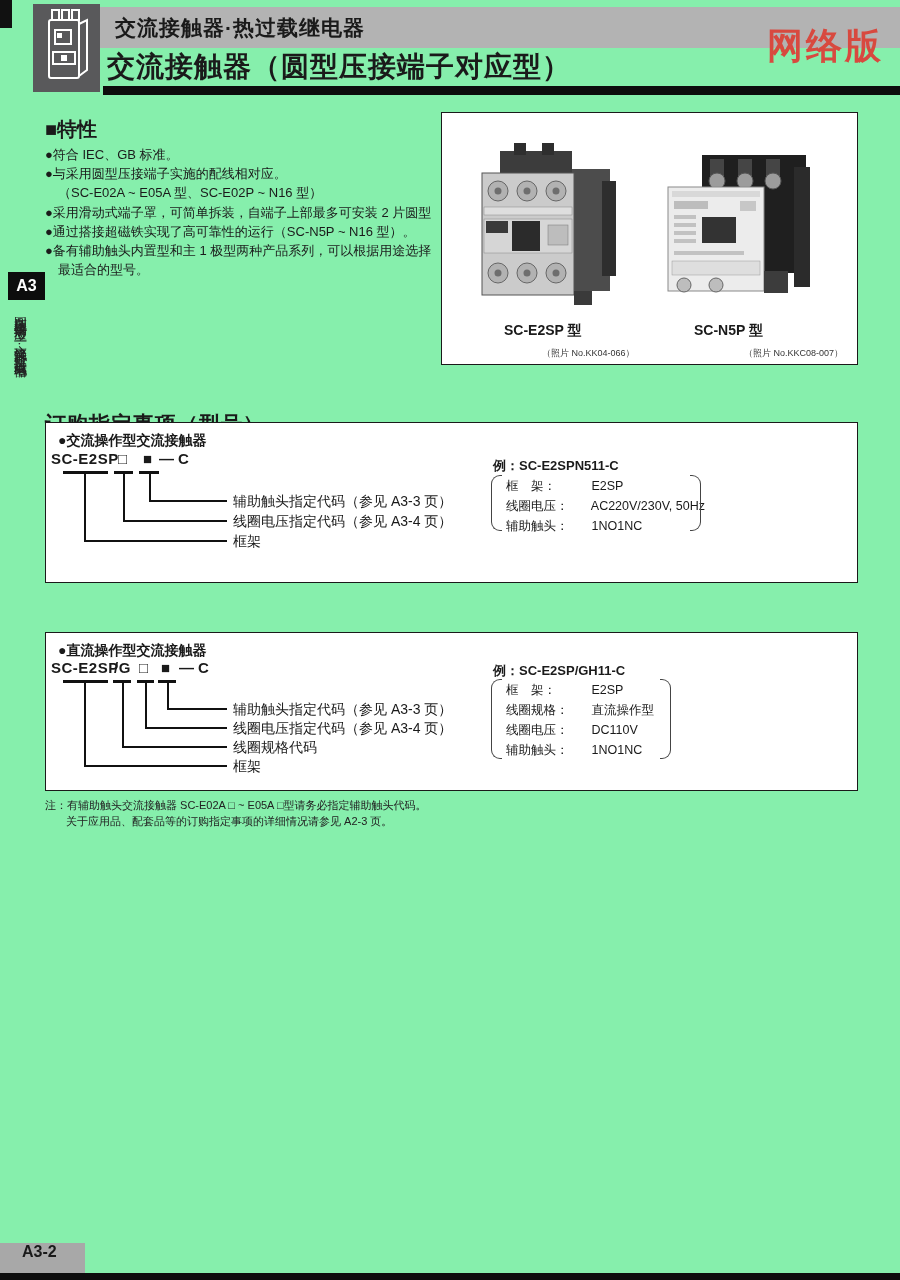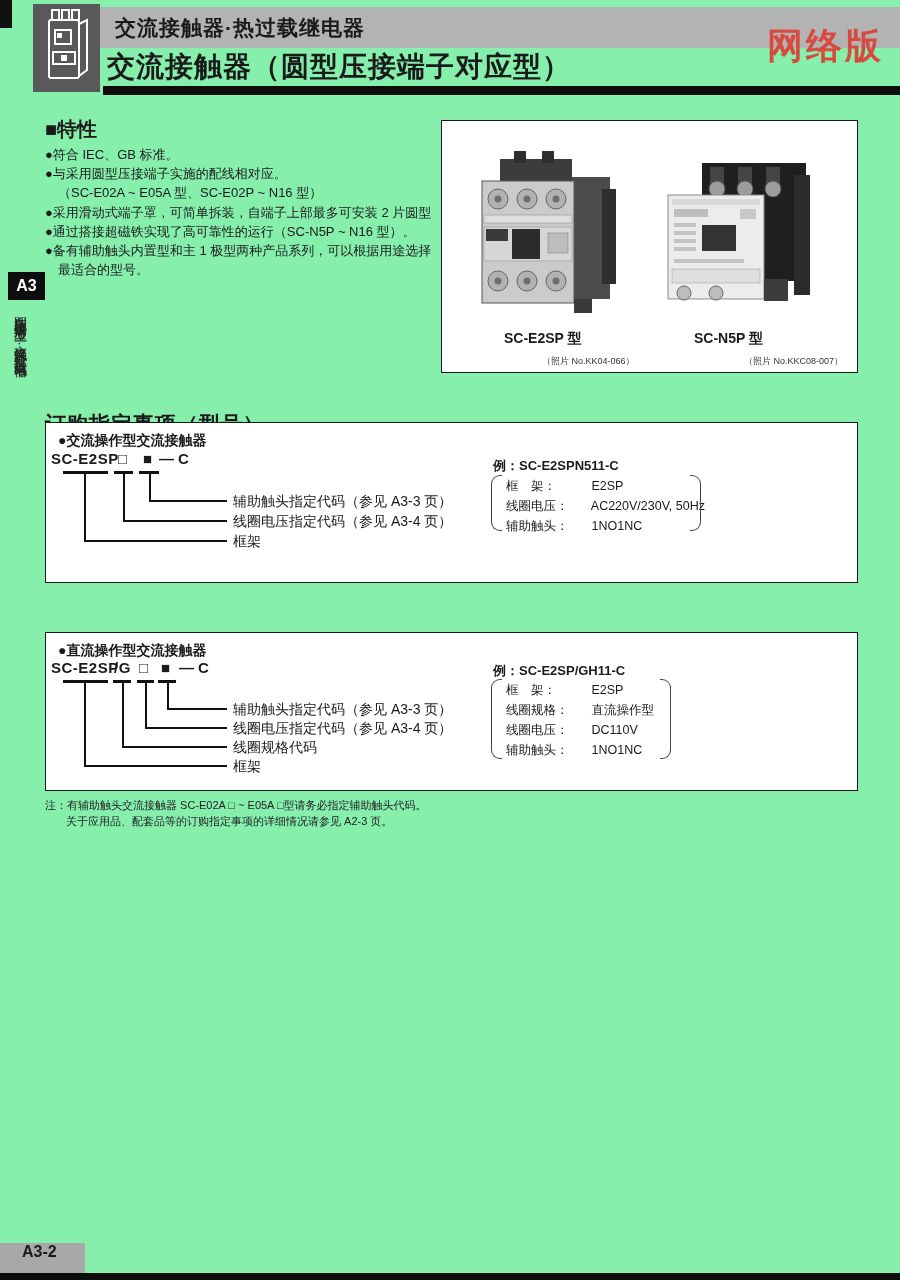--- a/index.html
+++ b/index.html
@@ -22,21 +22,21 @@
             color:#fff; font-weight:bold; font-size:16px; display:flex; align-items:center; justify-content:center; }
   .side-vertical { position:absolute; left:11px; top:306px; height:340px; writing-mode:vertical-rl;
                    font-size:13px; letter-spacing:1.5px; color:#222; }
 
   
   .feat-head { position:absolute; left:45px; top:116px; font-size:20px; font-weight:bold; }
   .feat-lines { position:absolute; left:45px; top:145px; width:390px; font-size:13px; line-height:19.2px; }
   .feat-lines .cont { padding-left:13px; }
 
   
-  .photo-box { position:absolute; left:441px; top:120px; width:417px; height:253px;
+  .photo-box { position:absolute; left:441px; top:112px; width:417px; height:253px;
                border:1.5px solid #1a1a1a; background:#fff; }
   .p-caption { position:absolute; font-size:14px; font-weight:bold; }
   .p-no { position:absolute; font-size:9px; color:#333; }
 
   
   .order-head { position:absolute; left:45px; top:386px; font-size:21px; font-weight:bold; letter-spacing:1px;margin-top:24px; }
   .obox { position:absolute; left:45px; width:813px; border:1.5px solid #1a1a1a; background:#fff; }
   .obox1 { top:422px; height:161px; }
   .obox2 { top:632px; height:159px; }
   .obox-title { position:absolute; left:12px; top:9px; font-size:14px; font-weight:bold; }

